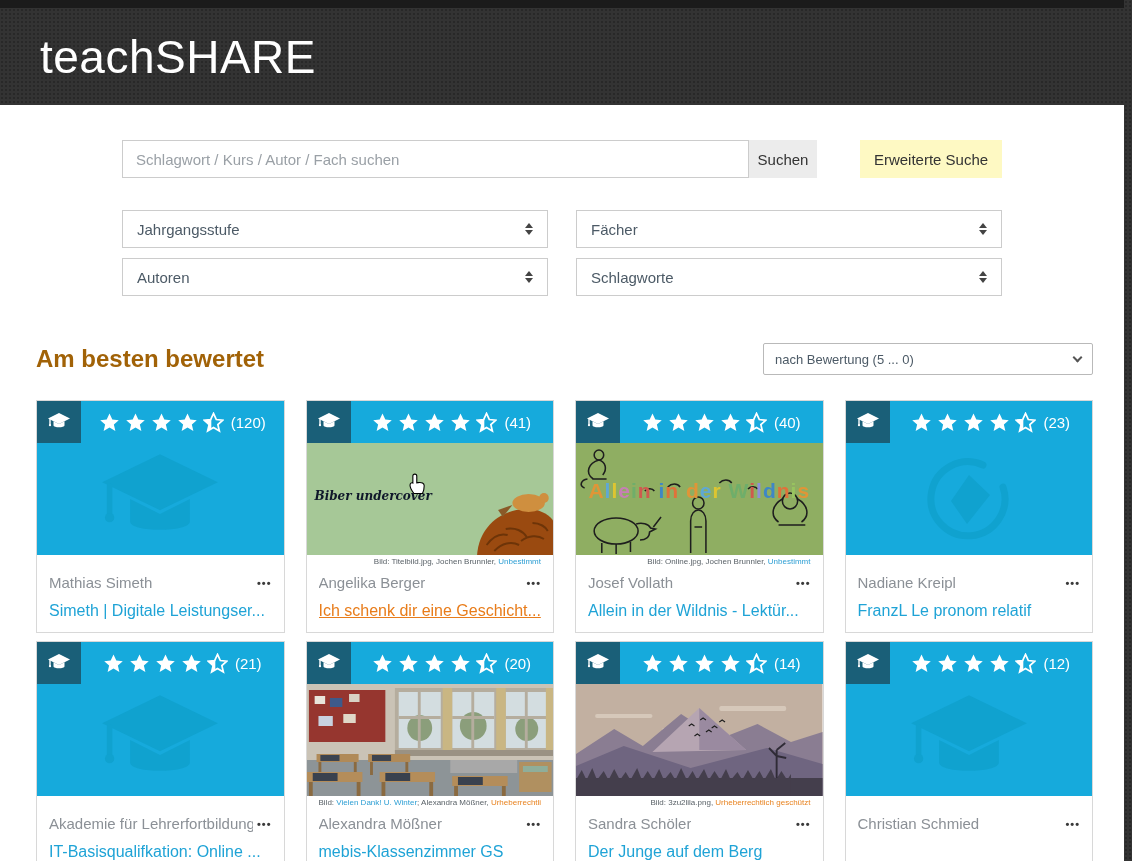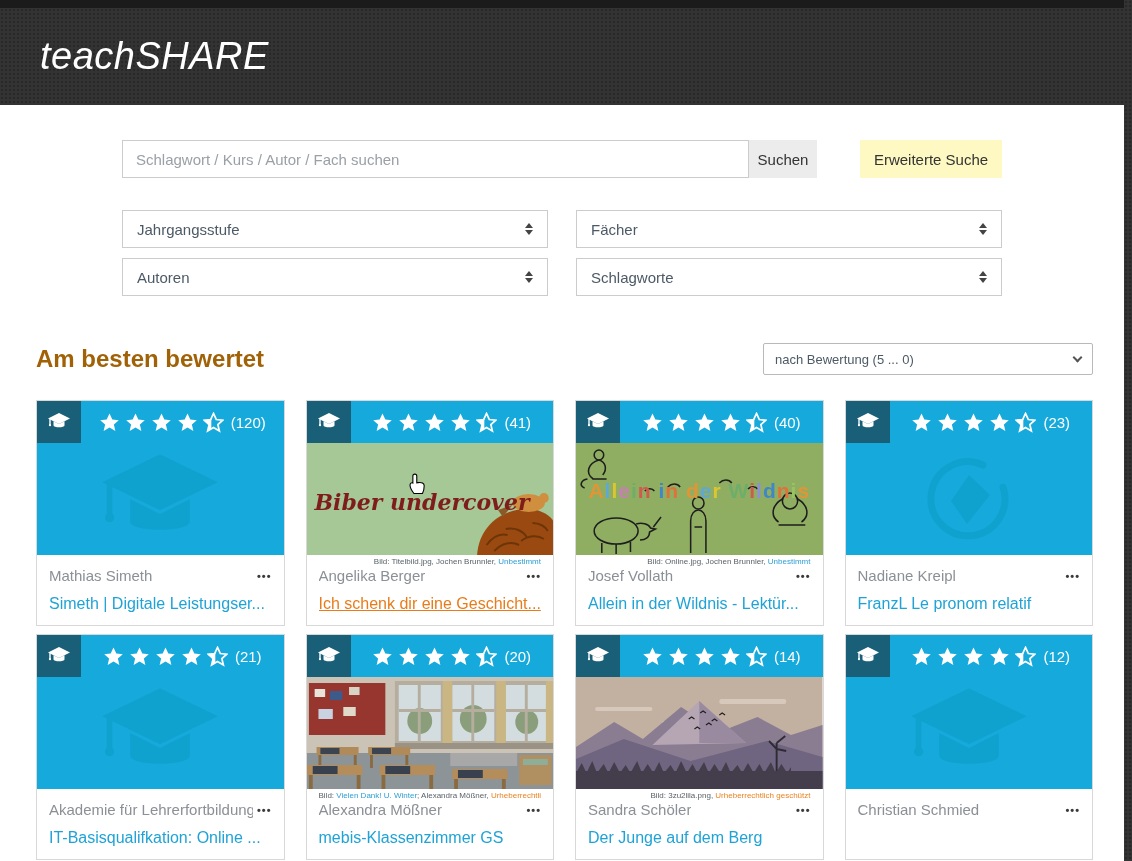--- a/index.html
+++ b/index.html
@@ -7,21 +7,21 @@
               font-family:"Liberation Sans", sans-serif; }
 
   
   .tex { background-color:#333333;
          background-image:radial-gradient(#282828 1px, transparent 1px);
          background-size:4px 4px; }
   .top-strip { height:8px; background:#1b1b1b; }
   .side-strip { position:absolute; top:0; right:0; width:8px; height:861px; z-index:5; }
 
   .header { height:97px; display:flex; align-items:center; padding-left:40px; }
-  .brand { color:#ffffff; font-size:38px; font-weight:300; letter-spacing:.5px;font-style:italic; }
+  .brand { color:#ffffff; font-size:46px; font-weight:300; letter-spacing:.5px; }
 
   .content { width:1124px; height:539px; background:#fff; position:relative; }
 
   
   .search-wrap { width:880px; margin:0 auto; padding-top:35px; }
   .search-row { display:flex; align-items:stretch; height:38px; }
   .search-input { flex:1; border:1px solid #cccccc; padding:0 13px; font-size:15px;
                   color:#333; outline:none; font-family:"Liberation Sans",sans-serif; }
   .search-input::placeholder { color:#9aa0a6; }
   .btn { border:none; font-size:15px; color:#333; cursor:pointer; height:38px;
@@ -59,31 +59,31 @@
   .stars { display:flex; gap:5px; }
   .st { width:21px; height:21px; display:block; }
   .count { color:#fff; font-size:15px; }
   .card-img { height:112px; position:relative; overflow:hidden; }
   .card-img.teal { background:#16aadc; display:flex; align-items:center; justify-content:center; }
   .card-img svg.scene { width:100%; height:100%; display:block; }
   .cap-big { width:150px; height:112px; }
   .card-body { padding:0 12px 12px; }
   .caption { height:11px; font-size:8px; line-height:11px; text-align:right;
              white-space:nowrap; overflow:hidden; margin-top:1px; }
-  .author-row { display:flex; justify-content:space-between; align-items:center; }
+  .author-row { display:flex; justify-content:space-between; align-items:center; margin-top:7px; }
   .author { color:#8b9096; font-size:15px; white-space:nowrap; overflow:hidden; }
   .dots { color:#3a3a3a; font-size:11px; letter-spacing:1px; font-weight:bold;
           cursor:pointer; flex:none; margin-left:4px; }
   .title { display:block; margin-top:11px; font-size:16px; color:#1fa3d6;
            text-decoration:none; white-space:nowrap; overflow:hidden; cursor:pointer; }
   .card.hovered .title { color:#e87c1a; text-decoration:underline; }
 
   
-  .biber-text { position:absolute; top:46px; left:8px; font-size:22px; font-weight:bold;
-                font-style:italic; font-family:"DejaVu Serif", serif; color:#7f1d1d; }
+  .biber-text { position:absolute; top:46px; left:8px; font-size:12px; font-weight:bold;
+                font-style:italic; font-family:"DejaVu Serif", serif; color:#0f172a; }
   .wildnis-title { position:absolute; top:36px; left:0; right:0; text-align:center;
                    font-size:21px; font-weight:bold; letter-spacing:1px;
                    font-family:"Liberation Sans",sans-serif; }
   .cursor-hand { position:absolute; top:30px; left:100px; width:20px; height:24px; }
 </style>
 </head>
 <body>
 
 <svg width="0" height="0" style="position:absolute">
     <defs>

